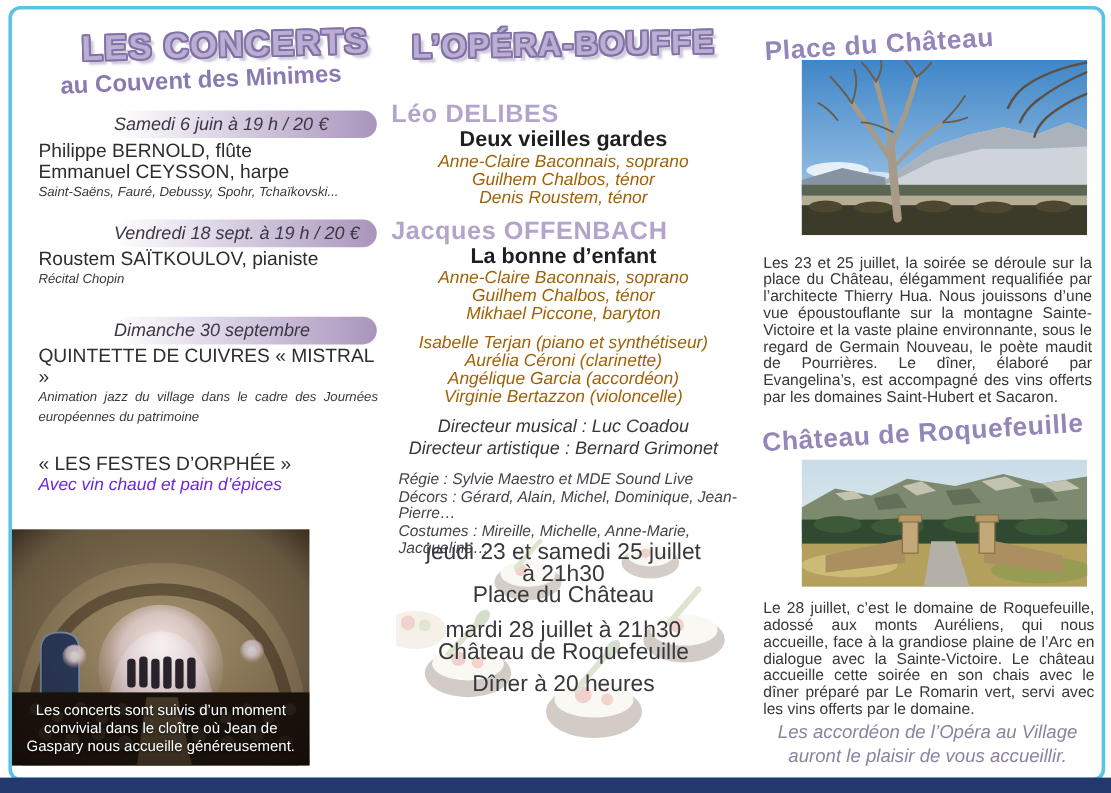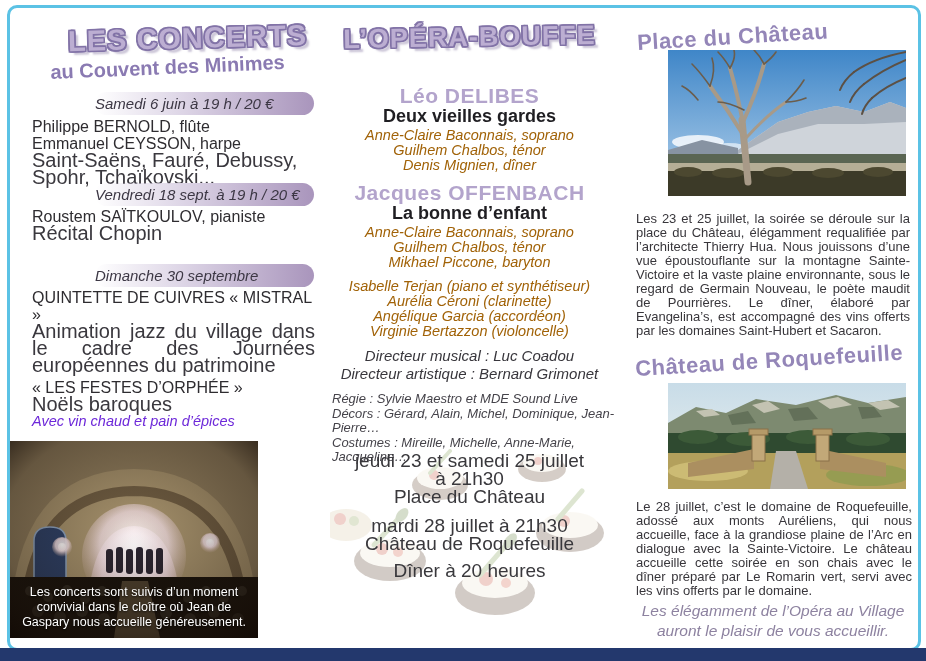--- a/index.html
+++ b/index.html
@@ -14,23 +14,23 @@
     text-shadow:-1.5px -1.5px 0 #8273a7,1.5px -1.5px 0 #8273a7,-1.5px 1.5px 0 #8273a7,1.5px 1.5px 0 #8273a7,
                 -1.5px 0 0 #8273a7,1.5px 0 0 #8273a7,0 -1.5px 0 #8273a7,0 1.5px 0 #8273a7,
                 4px 4px 2px rgba(125,110,155,.4);}
   .subtitle{font-weight:bold;color:#8a7ab2;text-align:center;}
   
   .banner{position:absolute;left:95px;width:219px;height:23px;line-height:23px;border-radius:12px;
           background:linear-gradient(90deg,rgba(255,255,255,0) 0%,#ddd5e6 40%,#a995bc 100%);
           text-align:left;padding-right:10px;box-sizing:border-box;
           font-style:italic;font-size:15px;color:#3c3744;}
   .evline{font-size:16px;line-height:17px;color:#2e2c30;}
-  .evitalic{font-size:20px;line-height:17px;color:#3a383e;}
+  .evitalic{font-style:italic;font-size:11px;line-height:17px;color:#3a383e;}
   .evnote{font-style:italic;font-size:14.5px;color:#6d28d9;}
-  .composer{font-weight:bold;font-size:21px;color:#b3a4cc;text-align:center;letter-spacing:.5px;}
+  .composer{font-weight:bold;font-size:21px;color:#b3a4cc;letter-spacing:.5px;}
   .piece{font-weight:bold;font-size:18px;color:#1f1e22;text-align:center;}
   .castline{font-style:italic;font-size:14.5px;line-height:15px;color:#a16207;text-align:center;}
   .dirline{font-style:italic;font-size:15px;line-height:18px;color:#38363c;text-align:center;}
   .credline{font-style:italic;font-size:13px;line-height:14.5px;color:#45434a;text-align:left;}
   .schedline{font-size:19px;line-height:18px;color:#39383c;text-align:center;}
   .rtitle{font-weight:bold;font-size:22px;color:#9486b8;letter-spacing:.5px;transform:rotate(-3.5deg);transform-origin:left bottom;}
   .rpara{font-size:13px;line-height:14px;color:#38363b;text-align:justify;}
   .closing{font-style:italic;font-size:15.5px;line-height:19.5px;color:#8d82a0;text-align:center;}
   .caption{position:absolute;left:8px;right:8px;bottom:8px;color:#ffffff;font-size:12.5px;line-height:15px;
            text-align:center;text-shadow:0 1px 2px rgba(0,0,0,.8);}
@@ -58,21 +58,20 @@
   </div>
 
   <div class="banner" style="top:264px;">Dimanche 30 septembre</div>
   <div class="abs" style="left:32px;top:289px;width:283px;">
     <div class="evline">QUINTETTE DE CUIVRES « MISTRAL »</div>
     <div class="evitalic" style="text-align:justify;">Animation jazz du village dans le cadre des Journées européennes du patrimoine</div>
   </div>
 
   <div class="abs" style="left:32px;top:379px;width:285px;">
     <div class="evline">« LES FESTES D’ORPHÉE »</div>
-    <div class="evitalic">Noëls baroques</div>
     <div class="evnote">Avec vin chaud et pain d’épices</div>
   </div>
 
   <div class="abs" style="left:10px;top:441px;width:248px;height:197px;">
     <svg width="248" height="197" viewBox="0 0 248 197">
       <defs>
         <radialGradient id="vign" cx="50%" cy="45%" r="75%">
           <stop offset="0%" stop-color="rgba(30,20,10,0)"></stop>
           <stop offset="70%" stop-color="rgba(28,18,10,0.35)"></stop>
           <stop offset="100%" stop-color="rgba(18,10,5,0.9)"></stop>
@@ -132,21 +131,21 @@
     </div>
   </div>
 
   <div class="abs bubble" style="left:326px;top:22px;width:287px;font-size:27px;transform:rotate(-1deg);">L’OPÉRA-BOUFFE</div>
 
   <div class="abs composer" style="left:326px;top:84px;width:287px;">Léo DELIBES</div>
   <div class="abs piece" style="left:326px;top:106px;width:287px;">Deux vieilles gardes</div>
   <div class="abs" style="left:326px;top:128px;width:287px;">
     <div class="castline">Anne-Claire Baconnais, soprano</div>
     <div class="castline">Guilhem Chalbos, ténor</div>
-    <div class="castline">Denis Mignien, dîner</div>
+    <div class="castline">Denis Roustem, ténor</div>
   </div>
 
   <div class="abs composer" style="left:326px;top:181px;width:287px;">Jacques OFFENBACH</div>
   <div class="abs piece" style="left:326px;top:203px;width:287px;">La bonne d’enfant</div>
   <div class="abs" style="left:326px;top:225px;width:287px;">
     <div class="castline">Anne-Claire Baconnais, soprano</div>
     <div class="castline">Guilhem Chalbos, ténor</div>
     <div class="castline">Mikhael Piccone, baryton</div>
   </div>
 
@@ -309,19 +308,19 @@
       <rect x="84" y="50" width="13" height="28" fill="#c2a878" stroke="#8a7048" stroke-width="1"></rect>
       <rect x="81" y="46" width="19" height="6" fill="#b59a68" stroke="#8a7048" stroke-width="1"></rect>
       <rect x="148" y="50" width="13" height="28" fill="#c2a878" stroke="#8a7048" stroke-width="1"></rect>
       <rect x="145" y="46" width="19" height="6" fill="#b59a68" stroke="#8a7048" stroke-width="1"></rect>
     </svg>
   </div>
 
   <div class="abs rpara" style="left:636px;top:500px;width:276px;">Le 28 juillet, c’est le domaine de Roquefeuille, adossé aux monts Auréliens, qui nous accueille, face à la grandiose plaine de l’Arc en dialogue avec la Sainte-Victoire. Le château accueille cette soirée en son chais avec le dîner préparé par Le Romarin vert, servi avec les vins offerts par le domaine.</div>
 
   <div class="abs closing" style="left:640px;top:601px;width:266px;">
-    <div>Les élégamment de l’Opéra au Village</div>
+    <div>Les accordéon de l’Opéra au Village</div>
     <div>auront le plaisir de vous accueillir.</div>
   </div>
 
   <div id="frame"></div>
   <div id="bottombar"></div>
 </div>
 
 </body></html>

